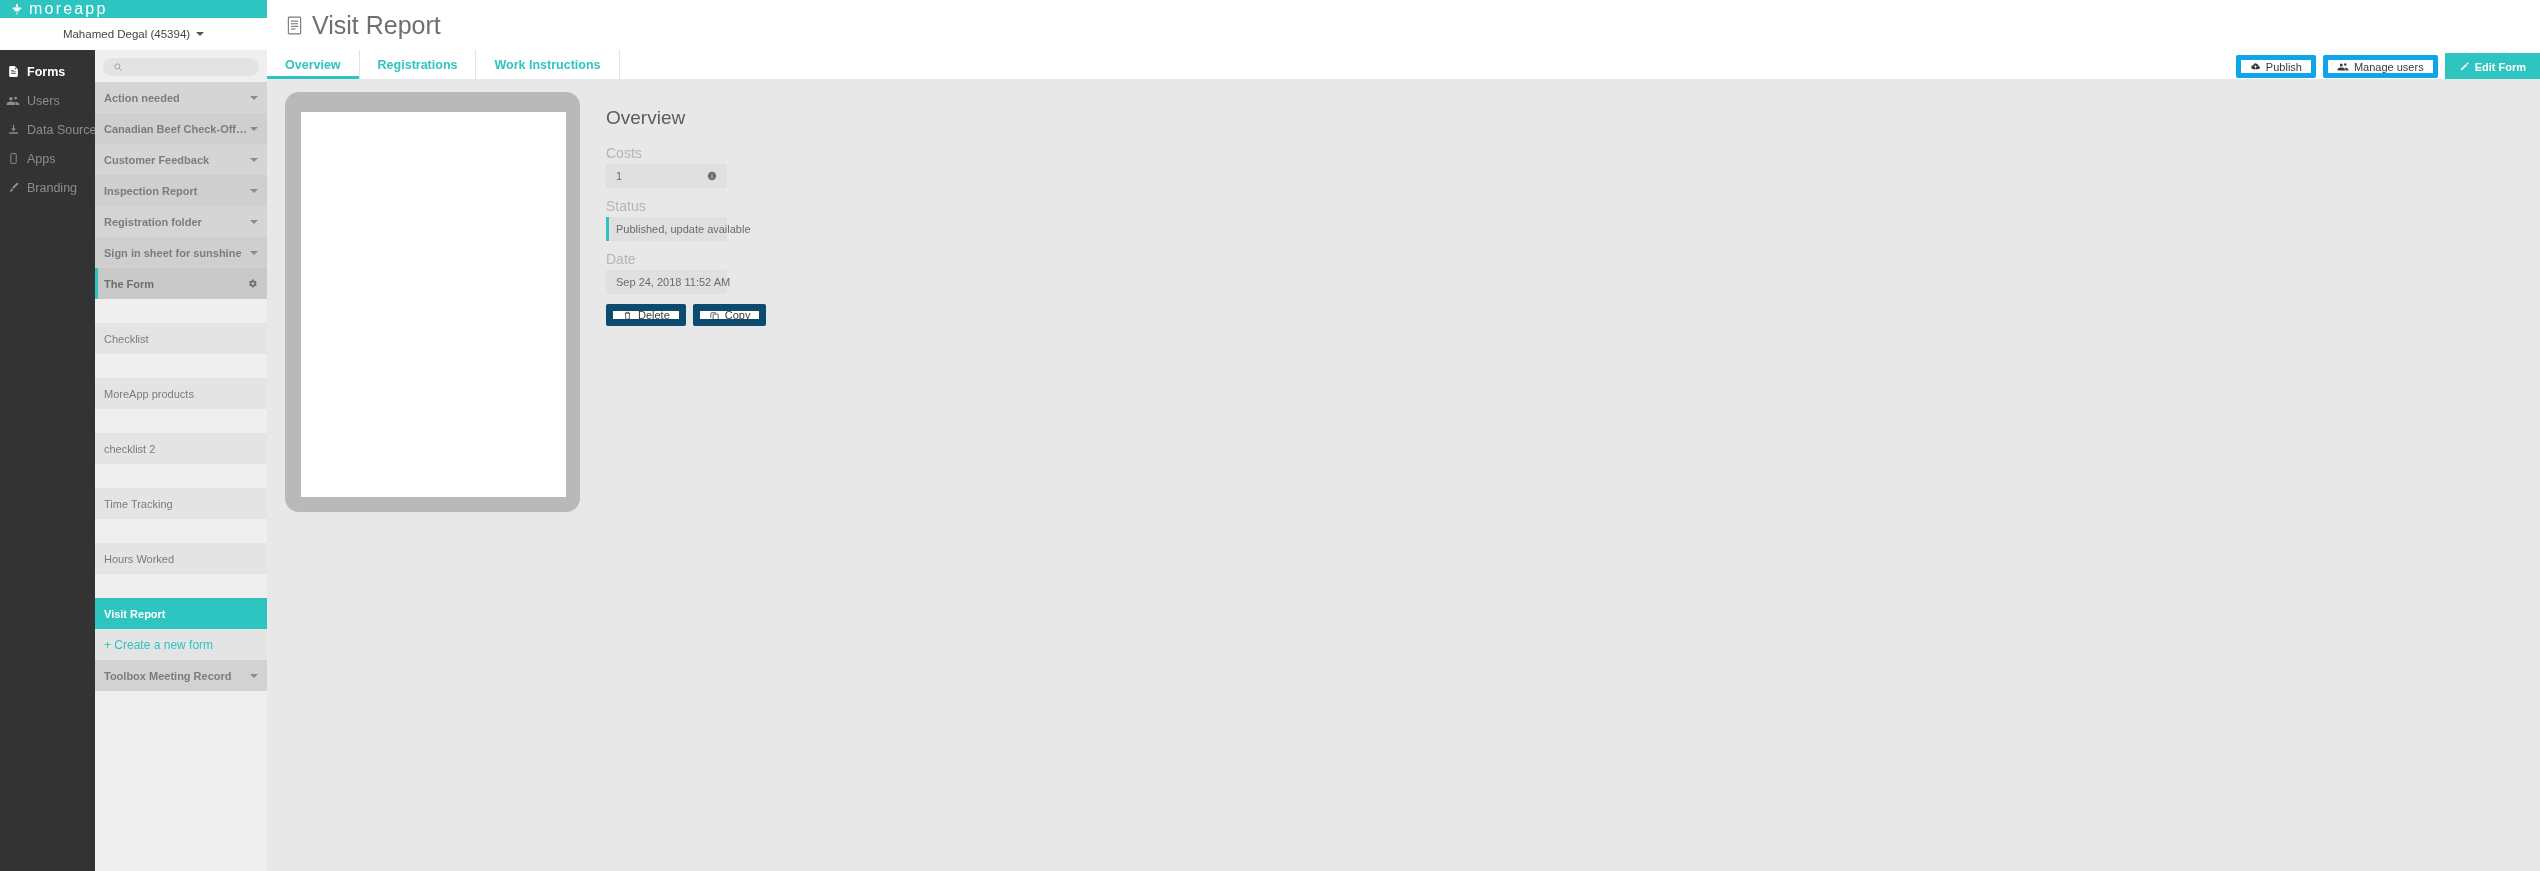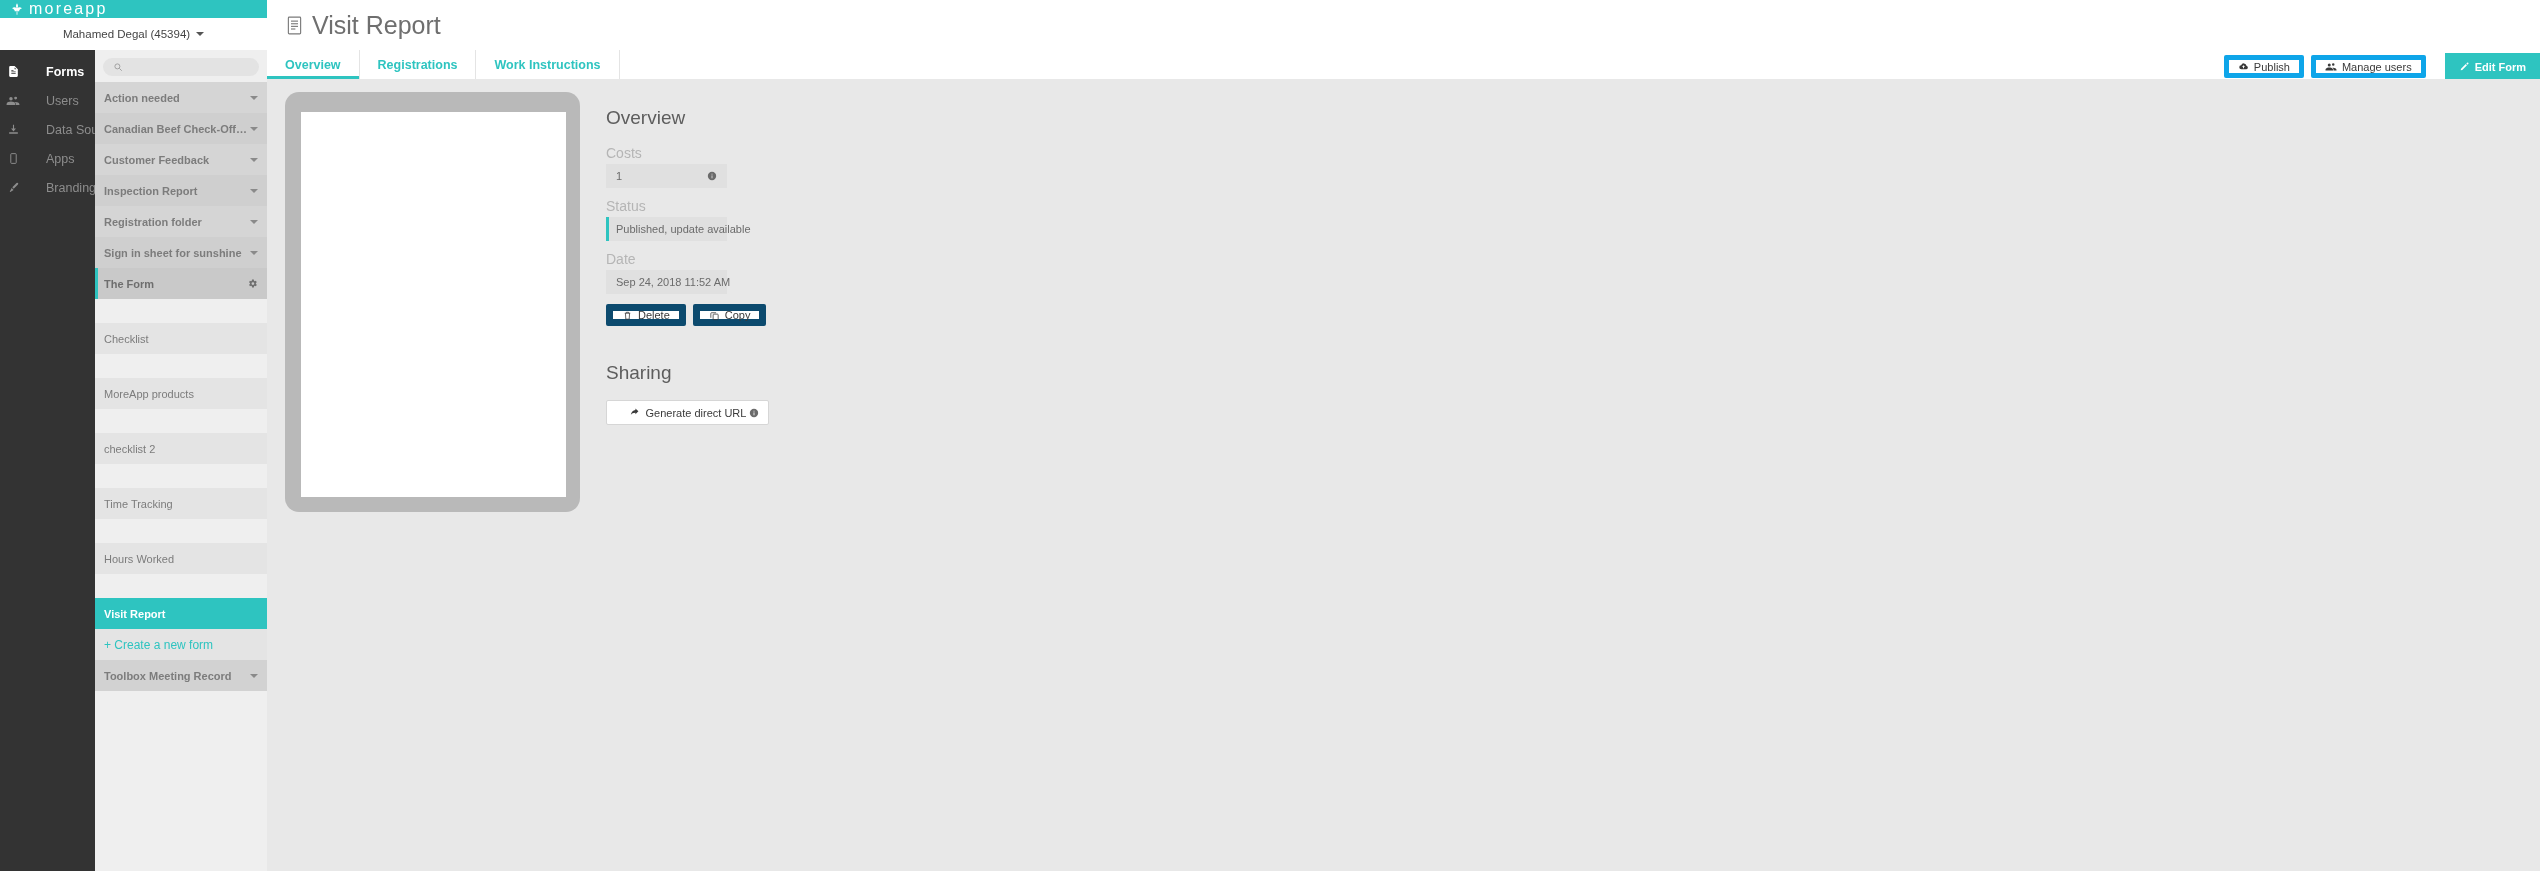--- a/index.html
+++ b/index.html
@@ -71,21 +71,21 @@
     width: 26px; flex: 0 0 26px;
     display: flex; align-items: center; justify-content: center;
     color: #8d8d8d;
   }
   .nav-item.active .nav-icon { color: #ffffff; }
   .nav-icon svg { display:block; }
   .nav-label {
     font-size: 12.5px;
     color: #8d8d8d;
     white-space: nowrap;
-    margin-left: 20px;
+    margin-left: 1px;
   }
   .nav-item.active .nav-label { color: #ffffff; font-weight: bold; }
 
   
   .forms-panel {
     position: absolute; left: 95px; top: 50px;
     width: 172px; height: 821px;
     background: #efefef;
     overflow: hidden;
   }
@@ -211,21 +211,21 @@
     background: #ffffff;
     border-radius: 2px;
     padding: 0 9px;
     margin-left: 7px;
     cursor: pointer;
     white-space: nowrap;
   }
   .btn .btn-icon { display:flex; margin-right: 5px; color: #3a3a3a; }
   .btn .btn-label { font-size: 11px; color: #3a3a3a; }
   .btn.primary {
-    background: #2ec4c0; border-color: #2ec4c0; margin-left: 19px; margin-right: 0;
+    background: #2ec4c0; border-color: #2ec4c0; margin-left: 7px; margin-right: 0;
     border-radius: 0;
     height: 27px;
   }
   .btn.primary .btn-label { color: #ffffff; font-weight: bold; }
   .btn.primary .btn-icon { color: #ffffff; }
 
   .content {
     position: absolute; left: 0; top: 79px;
     width: 100%; height: 792px;
     background: #e8e8e8;
@@ -552,35 +552,17 @@
             <span class="btn-icon">
               <svg viewBox="0 0 24 24" width="11" height="11" fill="none" stroke="currentColor" stroke-width="1.7">
                 <rect x="9" y="9" width="11" height="12" rx="1.5"></rect>
                 <path d="M15.5 6H5.5a1.5 1.5 0 0 0-1.5 1.5V17"></path>
               </svg>
             </span>
             <span class="btn-label">Copy</span>
           </div>
         </div>
 
-        <div class="sharing-block">
-          <div class="section-title">Sharing</div>
-          <div class="share-btn">
-            <span class="btn-icon">
-              <svg viewBox="0 0 24 24" width="11" height="11" fill="currentColor">
-                <path d="M14 3v3.4C8.5 6.8 5 10.6 4 17c2-3 5-4.4 10-4.5V16l6.5-6.5L14 3z"></path>
-              </svg>
-            </span>
-            <span class="btn-label">Generate direct URL</span>
-            <span class="info-icon">
-              <svg viewBox="0 0 24 24" width="10" height="10" fill="currentColor">
-                <circle cx="12" cy="12" r="10"></circle>
-                <rect x="11" y="10.5" width="2" height="7" fill="#ffffff"></rect>
-                <rect x="11" y="6.5" width="2" height="2.2" fill="#ffffff"></rect>
-              </svg>
-            </span>
-          </div>
-        </div>
 
       </div>
     </div>
   </div>
 </div>
 
 </body></html>

